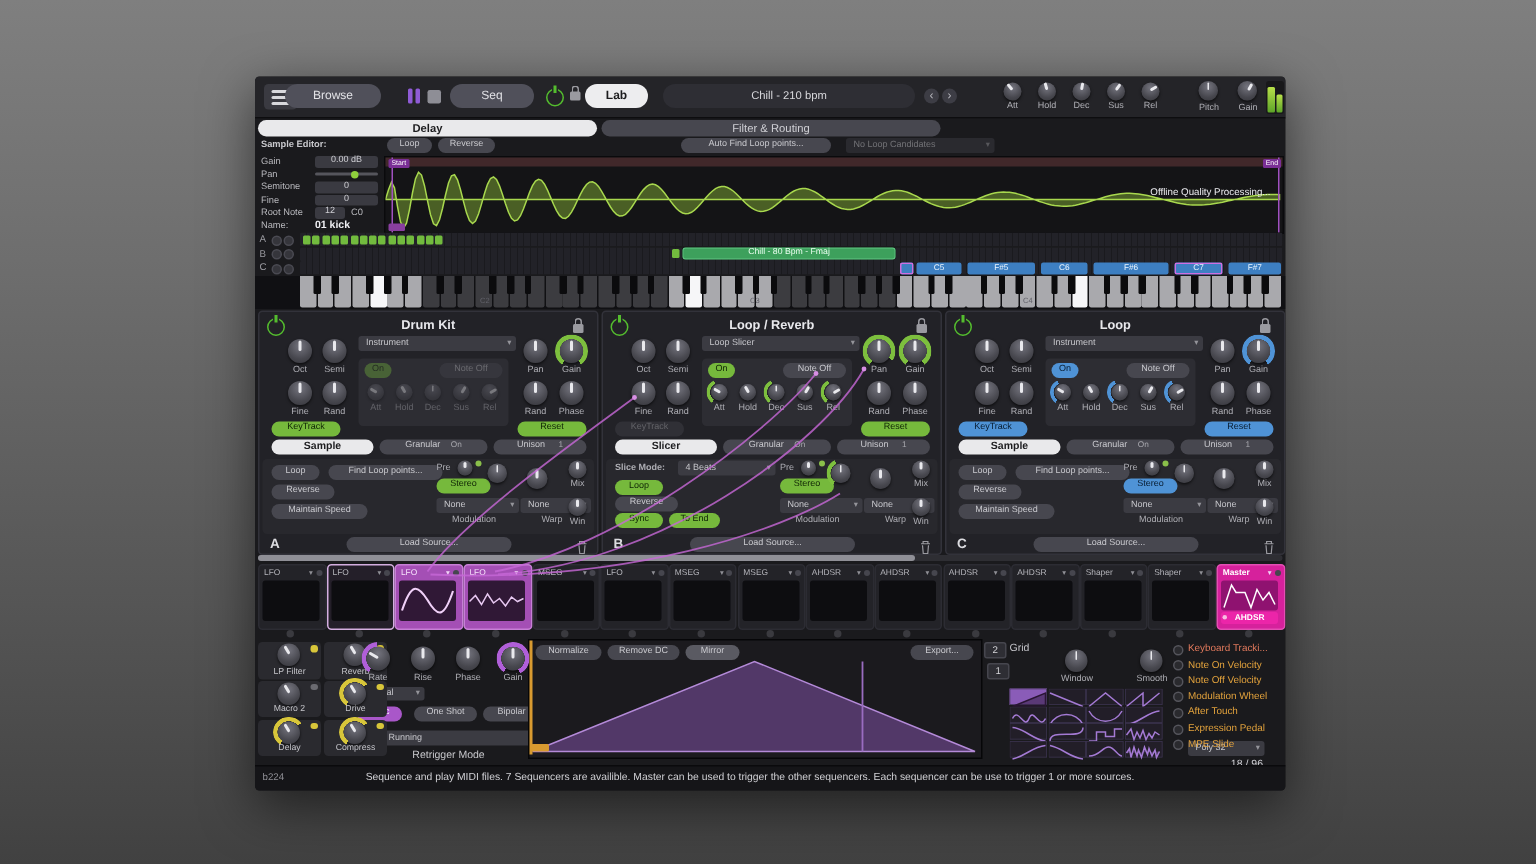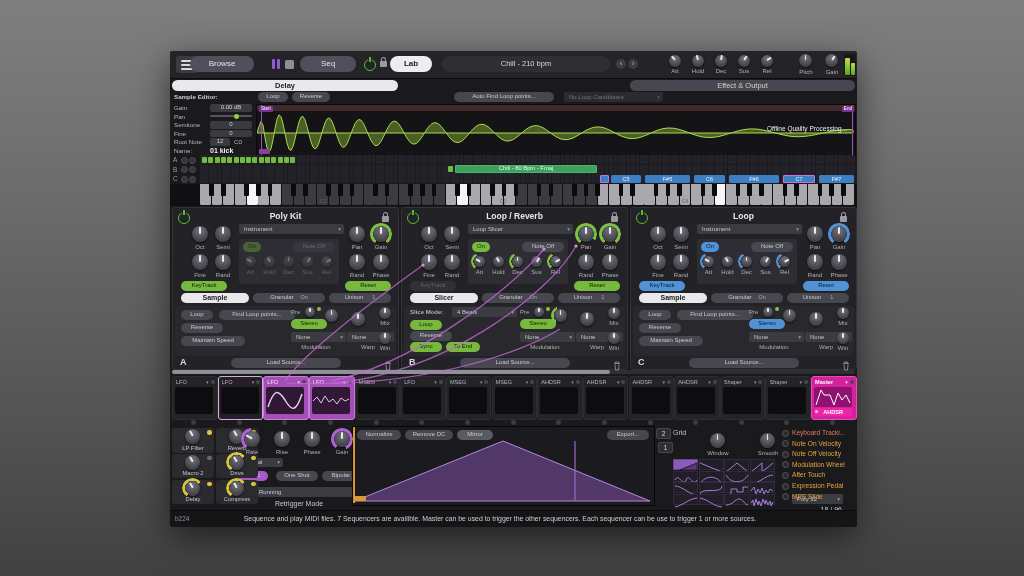--- a/index.html
+++ b/index.html
@@ -170,21 +170,21 @@
       <div class="abs lbl c" style="left: 562px; top: 17px; width: 24px;">Sus</div>
       <div class="abs knob" style="left: 591px; top: 3.5px; width: 12px; height: 12px; --rot: 60deg;"></div>
       <div class="abs lbl c" style="left: 585px; top: 17px; width: 24px;">Rel</div>
       <div class="abs knob" style="left: 629px; top: 3px; width: 13px; height: 13px; --rot: 0deg;"></div>
       <div class="abs lbl c" style="left: 623px; top: 18px; width: 26px;">Pitch</div>
       <div class="abs knob" style="left: 655px; top: 3px; width: 13px; height: 13px; --rot: 30deg;"></div>
       <div class="abs lbl c" style="left: 649px; top: 18px; width: 26px;">Gain</div>
     </div>
 
   <div class="abs tabseg white" style="left:2px;width:226px">Delay</div>
-  <div class="abs tabseg" style="left:460px;width:225px">Effect &amp; Output</div>
+  <div class="abs tabseg" style="left:231px;width:226px">Filter &amp; Routing</div>
 
   <div class="abs slbl" style="left:4px;top:41px">Sample Editor:</div>
   <div class="abs pill" style="left:88px;top:41px;width:30px">Loop</div>
   <div class="abs pill" style="left:122px;top:41px;width:38px">Reverse</div>
   <div class="abs pill" style="left:284px;top:41px;width:100px">Auto Find Loop points...</div>
   <div class="abs dd" style="left:394px;top:40.5px;width:94px;opacity:.5">No Loop Candidates</div>
 
   <div class="abs flabel" style="top:53px">Gain</div>
   <div class="abs fbox" style="top:53px">0.00 dB</div>
   <div class="abs flabel" style="top:61.5px">Pan</div>
@@ -399,21 +399,21 @@
       <path d="M162,332 C270,325 378,245 406,195"></path>
     </g>
     <g fill="#d88fe4">
       <circle cx="253" cy="214" r="1.6"></circle>
       <circle cx="374" cy="198" r="1.6"></circle>
       <circle cx="406" cy="195" r="1.6"></circle>
     </g>
   </svg>
 <div class="abs panel" style="left: 2px; top: 156px; width: 225px; height: 161px;">
       <div class="abs power" style="left: 5px; top: 4px;"></div>
-      <div class="abs ptitle" style="left: 0px; right: 0px; top: 3px;">Poly Kit</div>
+      <div class="abs ptitle" style="left: 0px; right: 0px; top: 3px;">Drum Kit</div>
       <div class="abs lock" style="right: 9px; top: 8px;"></div>
       <div class="abs knob" style="left: 19px; top: 18px; width: 16px; height: 16px; --rot: 0deg;"></div>
       <div class="abs lbl c" style="left: 11px; top: 36px; width: 32px;">Oct</div>
       <div class="abs knob" style="left: 42px; top: 18px; width: 16px; height: 16px; --rot: 0deg;"></div>
       <div class="abs lbl c" style="left: 34px; top: 36px; width: 32px;">Semi</div>
       <div class="abs knob" style="left: 19px; top: 46px; width: 16px; height: 16px; --rot: 0deg;"></div>
       <div class="abs lbl c" style="left: 11px; top: 64px; width: 32px;">Fine</div>
       <div class="abs knob" style="left: 42px; top: 46px; width: 16px; height: 16px; --rot: 0deg;"></div>
       <div class="abs lbl c" style="left: 34px; top: 64px; width: 32px;">Rand</div>
       <div class="abs pill green" style="left: 8px; top: 73px; width: 46px;">KeyTrack</div>

